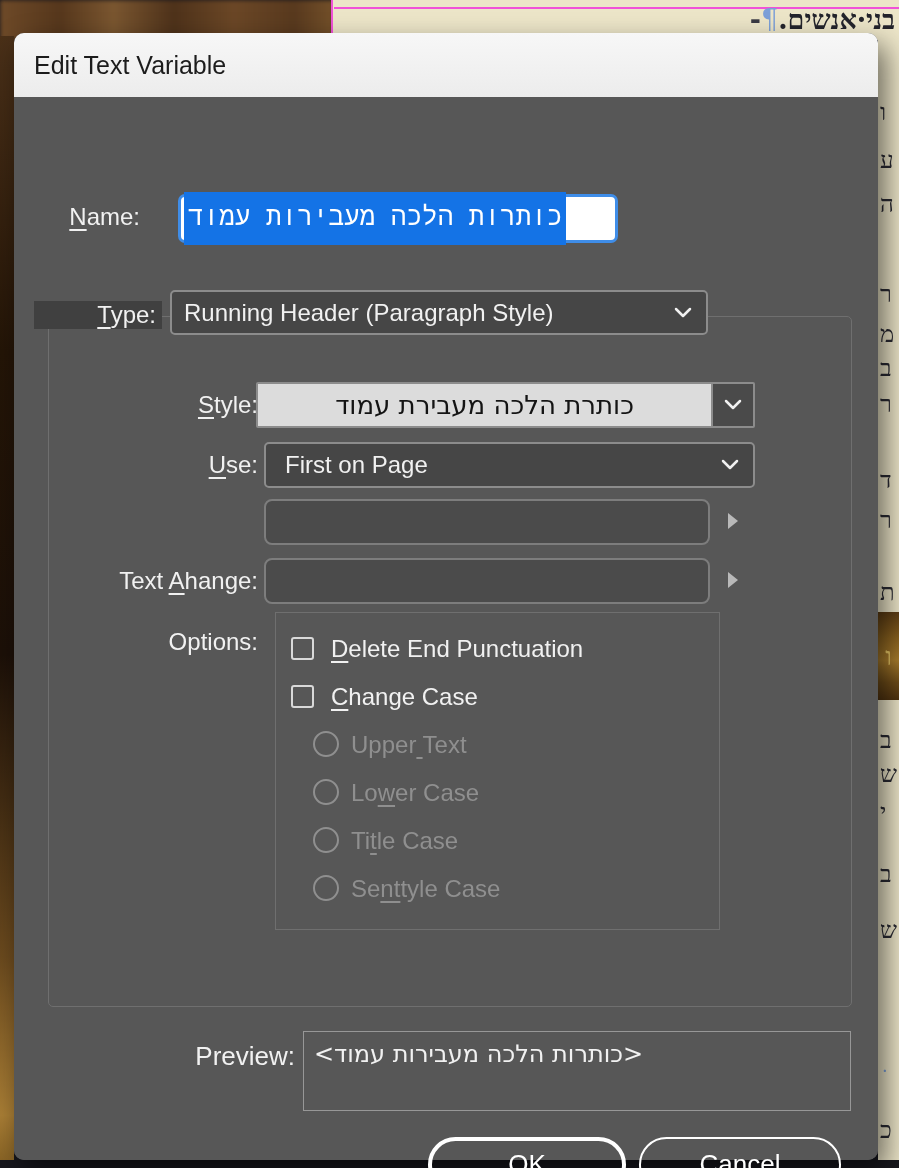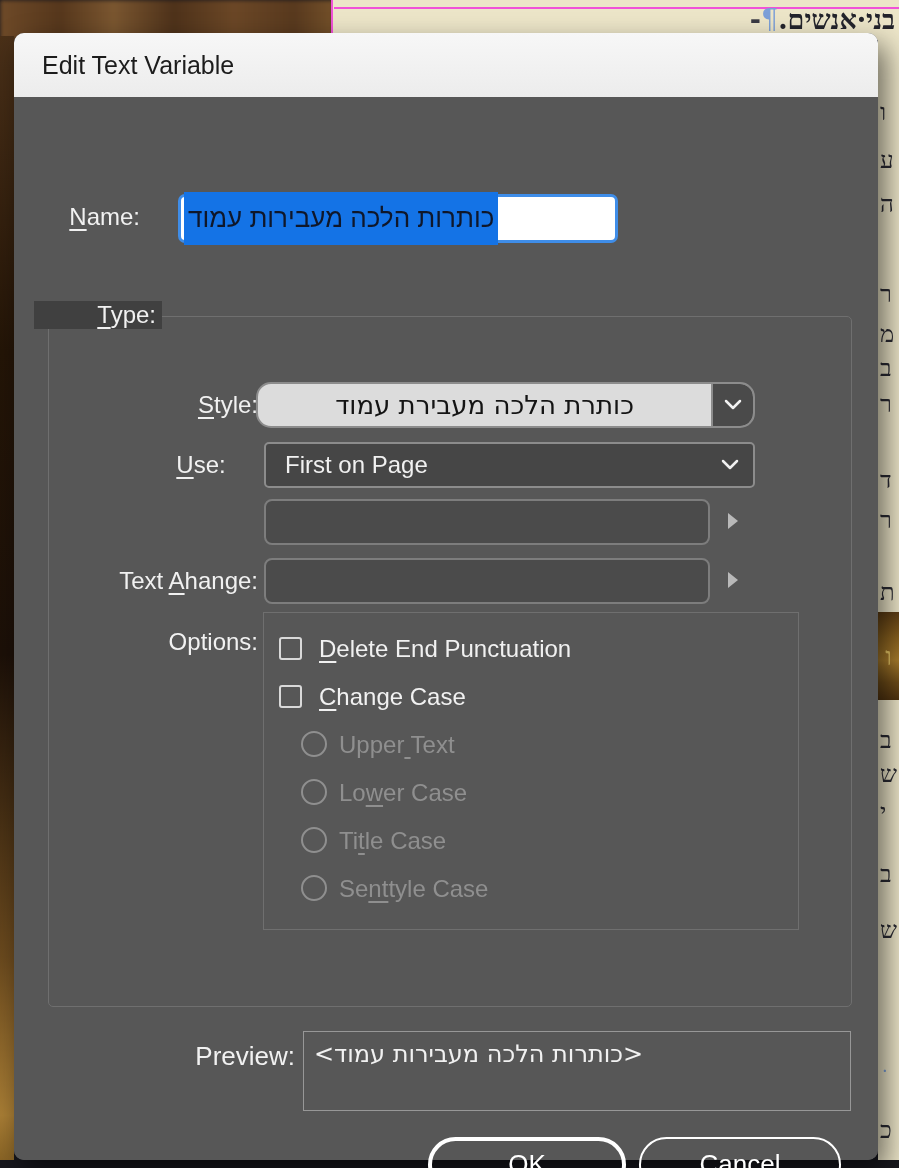--- a/index.html
+++ b/index.html
@@ -57,82 +57,82 @@
   .dialog{
     position:absolute;left:14px;top:33px;width:864px;height:1127px;
     border-radius:10px;
     box-shadow:8px 12px 28px rgba(0,0,0,.55);
     background:#575757;
   }
   .titlebar{
     position:absolute;left:0;top:0;width:100%;height:64px;
     background:linear-gradient(180deg,#f7f7f7,#ececec);
     border-radius:10px 10px 0 0;
-    color:#1c1c1c;font-size:25px;line-height:64px;padding-left:28px;
+    color:#1c1c1c;font-size:25px;line-height:64px;padding-left:20px;
     box-sizing:border-box;
   }
   .dlg-body{
     position:absolute;left:0;top:64px;width:100%;height:1063px;
     background:#575757;border-radius:0 0 10px 10px;
   }
   .lbl{
     position:absolute;color:#f1f1f1;font-size:24px;text-align:right;
     white-space:nowrap;
   }
   .mn{text-decoration:underline;text-underline-offset:4px;white-space:pre;}
   
   .name-input{
     position:absolute;left:164px;top:97px;width:440px;height:49px;
     background:#ffffff;border:3px solid #3f8de8;border-radius:7px;
     box-sizing:border-box;display:flex;align-items:center;
   }
   .name-selection{
     margin-left:3px;padding:10px 4px;
-    background:#1473e6;color:#0f172a;
-    font-family:Liberation Sans, sans-serif;font-size:26px;line-height:1.3;
+    background:#1473e6;color:#ffffff;
+    font-family:Liberation Mono, monospace;font-size:26px;line-height:1.3;
     direction:rtl;white-space:nowrap;
   }
   
   .groupbox{
     position:absolute;left:34px;top:219px;width:804px;height:691px;
     border:1px solid #6f6f6f;border-radius:5px;box-sizing:border-box;
   }
   .lbl-bg{background:#404040;padding:0 6px 0 2px;}
   
   .dropdown{
     position:absolute;background:#464646;border:2px solid #8c8c8c;
     border-radius:5px;box-sizing:border-box;
     color:#f1f1f1;font-size:24px;display:flex;align-items:center;
     padding-left:12px;
   }
   .dropdown .chev{position:absolute;right:14px;top:50%;margin-top:-6px;}
   
   .combo{
     position:absolute;left:242px;top:285px;width:499px;height:46px;
-    border:2px solid #8c8c8c;border-radius:15px;box-sizing:border-box;
+    border:2px solid #8c8c8c;border-radius:2px;box-sizing:border-box;
     display:flex;overflow:hidden;background:#dcdcdc;
   }
   .combo-text{
     flex:1;display:flex;align-items:center;justify-content:center;
     color:#141414;font-family:"DejaVu Sans",sans-serif;font-size:26px;
     direction:rtl;white-space:nowrap;
   }
   .combo-btn{
     width:40px;background:#4a4a4a;border-left:2px solid #8c8c8c;
     display:flex;align-items:center;justify-content:center;
   }
   
   .txt-input{
     position:absolute;background:#4b4b4b;border:2px solid #7d7d7d;
     border-radius:8px;box-sizing:border-box;
   }
   .arrow-btn{position:absolute;width:16px;height:18px;cursor:pointer;}
   
   .options-box{
-    position:absolute;left:249px;top:515px;width:536px;height:318px;
+    position:absolute;left:261px;top:515px;width:445px;height:318px;
     border:1px solid #6f6f6f;box-sizing:border-box;
   }
   .checkbox{
     position:absolute;width:23px;height:23px;
     border:2px solid #d9d9d9;border-radius:3px;background:transparent;
     box-sizing:border-box;
   }
   .cb-label{
     position:absolute;color:#f1f1f1;font-size:24px;white-space:nowrap;
   }
@@ -199,34 +199,42 @@
   <div class="dlg-body">
 
     <div class="lbl" style="left:20px;top:106px;width:106px;"><span></span><span class="mn">N</span><span>ame:</span></div>
     <div class="name-input">
       <span class="name-selection">כותרות הלכה מעבירות עמוד</span>
     </div>
 
     <div class="groupbox"></div>
 
     <div class="lbl lbl-bg" style="left:20px;top:204px;width:120px;"><span></span><span class="mn">T</span><span>ype:</span></div>
+    <div class="dropdown" style="left:156px;top:193px;width:538px;height:45px;">
+      <span>Running Header (Paragraph Style)</span>
+      <span class="chev">
+        <svg width="18" height="12" viewBox="0 0 18 12">
+            <path d="M2 2 L9 9 L16 2" fill="none" stroke="#f1f1f1" stroke-width="2.5" stroke-linecap="round" stroke-linejoin="round"></path>
+          </svg>
+      </span>
+    </div>
 
     <div class="lbl" style="left:130px;top:294px;width:114px;"><span></span><span class="mn">S</span><span>tyle:</span></div>
     <div class="combo">
       <div class="combo-text">כותרת הלכה מעבירת עמוד</div>
       <div class="combo-btn">
         <span>
           <svg width="18" height="12" viewBox="0 0 18 12">
               <path d="M2 2 L9 9 L16 2" fill="none" stroke="#f1f1f1" stroke-width="2.5" stroke-linecap="round" stroke-linejoin="round"></path>
             </svg>
         </span>
       </div>
     </div>
 
-    <div class="lbl" style="left:130px;top:354px;width:114px;text-align:center;"><span></span><span class="mn">U</span><span>se:</span></div>
+    <div class="lbl" style="left:130px;top:354px;width:114px;"><span></span><span class="mn">U</span><span>se:</span></div>
     <div class="dropdown" style="left:250px;top:345px;width:491px;height:46px;padding-left:19px;">
       <span>First on Page</span>
       <span class="chev">
         <svg width="18" height="12" viewBox="0 0 18 12">
             <path d="M2 2 L9 9 L16 2" fill="none" stroke="#f1f1f1" stroke-width="2.5" stroke-linecap="round" stroke-linejoin="round"></path>
           </svg>
       </span>
     </div>
 
     <div class="txt-input" style="left:250px;top:402px;width:446px;height:46px;"><span></span></div>

